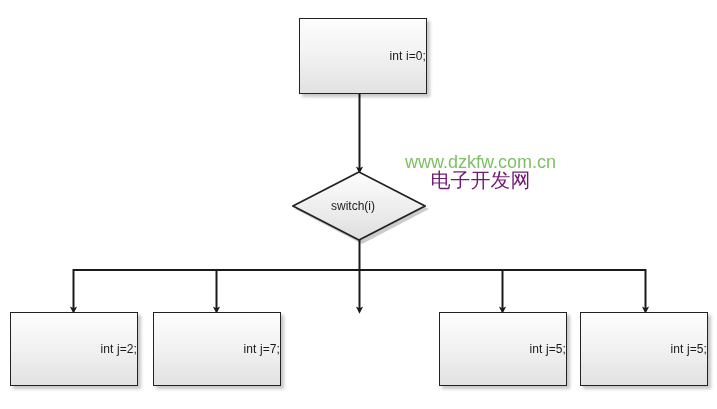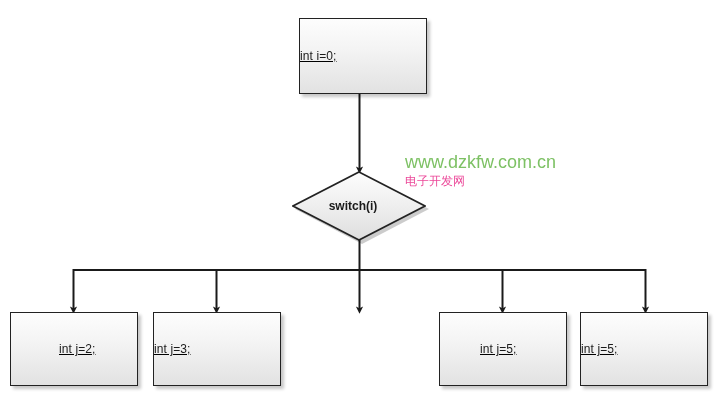--- a/index.html
+++ b/index.html
@@ -18,34 +18,32 @@
 
   
   .node {
     position: absolute;
     box-sizing: border-box;
     border: 1.5px solid #222222;
     background: linear-gradient(to bottom, #fdfdfd 0%, #f4f4f4 40%, #e2e2e2 100%);
     box-shadow: 3px 3px 3px rgba(0,0,0,0.22);
     display: flex;
     align-items: center;
-    justify-content: flex-start;
-    text-decoration: underline;
+    justify-content: flex-end;
   }
   .node-label {
     font-size: 12px;
     color: #1a1a1a;
     letter-spacing: 0.1px;
     white-space: nowrap;
   }
 
   
   .diamond-wrap {
     position: absolute;
-    font-weight: bold;
   }
   .diamond-shadow,
   .diamond-shape {
     position: absolute;
     left: 0;
     top: 0;
     width: 100%;
     height: 100%;
   }
   .diamond-shadow {
@@ -74,32 +72,34 @@
     width: 717px;
     height: 409px;
     pointer-events: none;
   }
 
   
   .watermark {
     position: absolute;
     pointer-events: none;
     user-select: none;
+    text-align: center;
   }
   .wm-line1 {
     font-size: 18px;
     color: #7dc164;
     white-space: nowrap;
     line-height: 20px;
   }
   .wm-line2 {
-    font-size: 12px;
-    color: #ec4899;
+    font-size: 20px;
+    color: #701a75;
     white-space: nowrap;
     line-height: 19px;
+    font-family: Liberation Mono, monospace;
   }
 </style>
 </head>
 <body>
 
 <div id="canvas">
 
   <svg class="edges" viewBox="0 0 717 409" width="717" height="409">
     <defs>
       <marker id="arrowhead" markerWidth="9" markerHeight="9" refX="4.2" refY="4.2" orient="auto" markerUnits="userSpaceOnUse">
@@ -141,21 +141,21 @@
     <div class="diamond-label">
       <span style="transform:translateX(-6px);">switch(i)</span>
     </div>
   </div>
 
   <div class="node" style="left:10px; top:312px; width:128px; height:74px;padding-left:48px;">
     <span class="node-label">int j=2;</span>
   </div>
 
   <div class="node" style="left:153px; top:312px; width:128px; height:74px;">
-    <span class="node-label">int j=3;</span>
+    <span class="node-label">int j=7;</span>
   </div>
 
 
   <div class="node" style="left:439px; top:312px; width:128px; height:74px;padding-left:40px;">
     <span class="node-label">int j=5;</span>
   </div>
 
   <div class="node" style="left:580px; top:312px; width:128px; height:74px;">
     <span class="node-label">int j=5;</span>
   </div>

